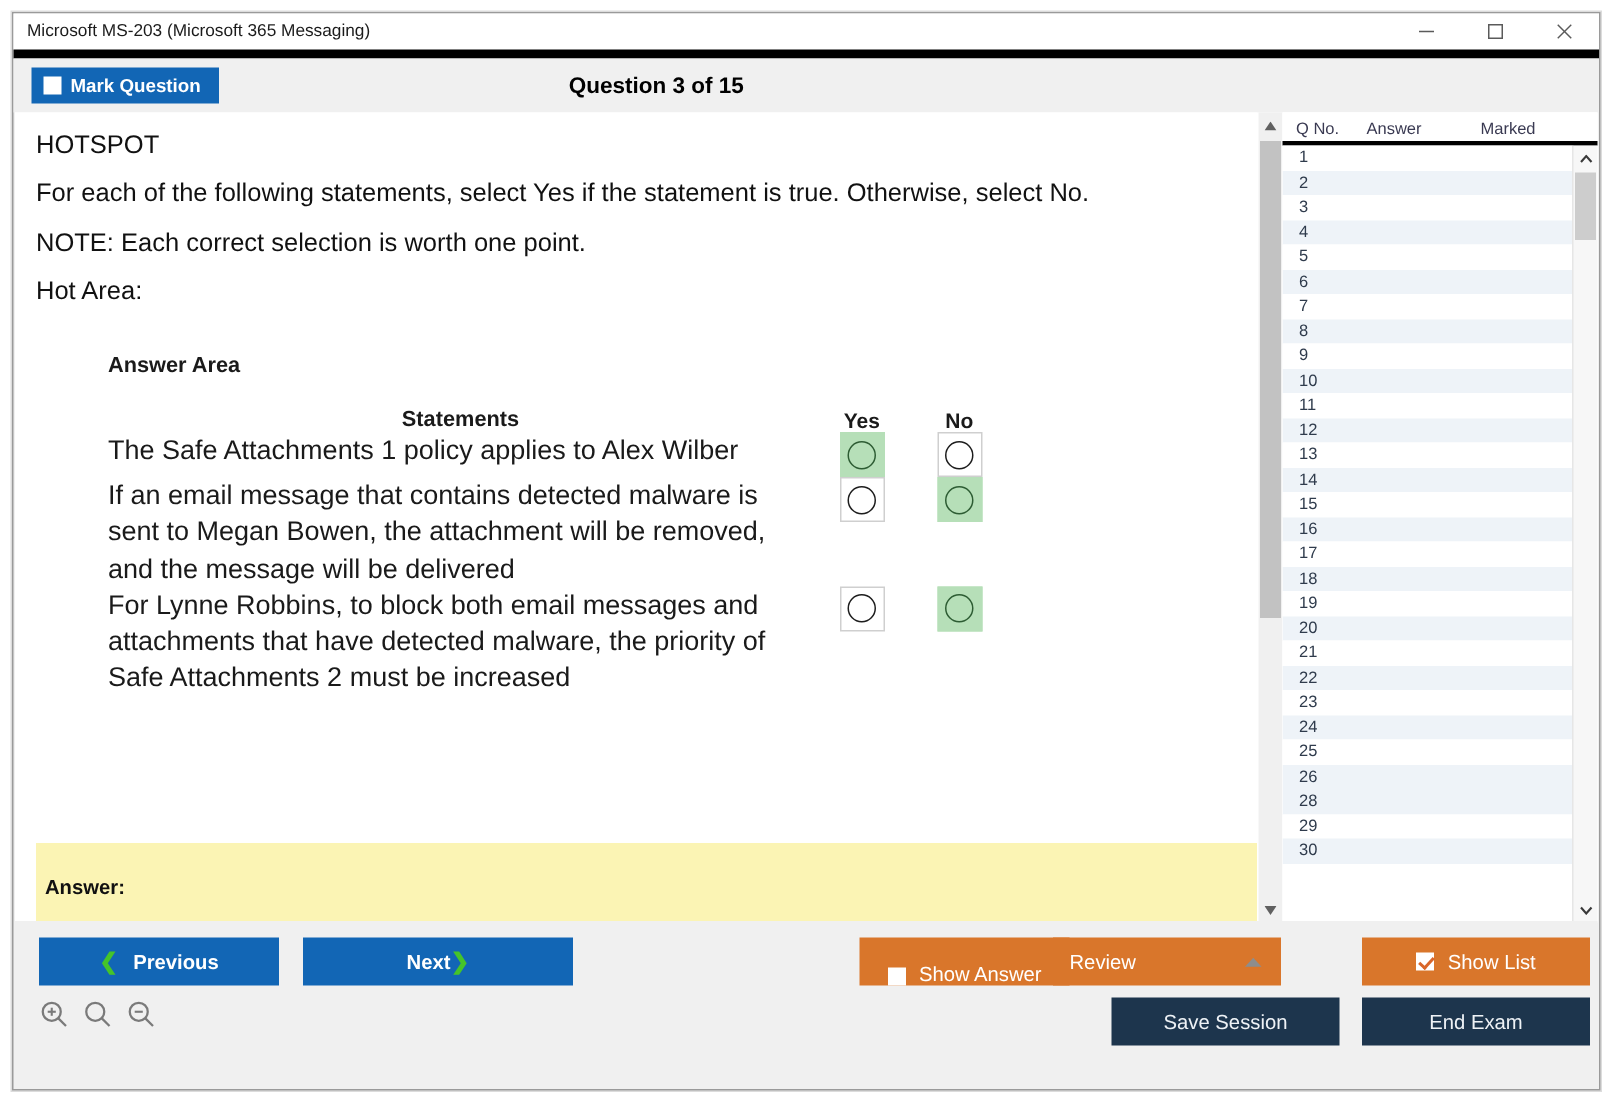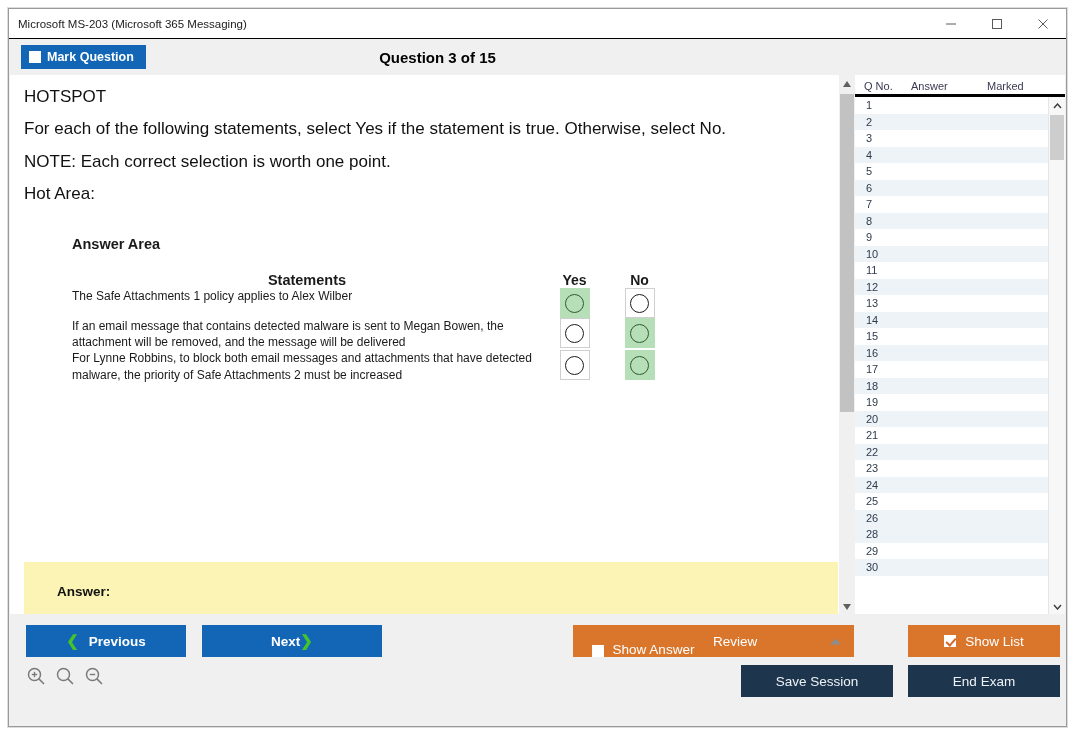--- a/index.html
+++ b/index.html
@@ -16,21 +16,21 @@
     background: #f0f0f0;
     border: 1px solid #9a9a9a;
     box-shadow: 0 0 0 1px #dcdcdc;
   }
   
   #titlebar {
     height: 30px;
     background: #ffffff;
     display: flex;
     align-items: center;
-    border-bottom: 1px solid #000000;
+    border-bottom: 6px solid #000000;
   }
   #titlebar-text {
     font-size: 11.5px;
     color: #1b1b1b;
     padding-left: 9px;
     white-space: nowrap;
   }
   #win-controls { margin-left: auto; display: flex; height: 30px; }
   .win-btn {
     width: 46px; height: 30px;
@@ -132,21 +132,21 @@
     padding-bottom: 13px;
   }
   th.hdr-opt {
     font-size: 14px;
     font-weight: bold;
     color: #1a1a1a;
     text-align: center;
     padding-bottom: 13px;
   }
   td.stmt-cell {
-    font-size: 12px;
+    font-size: 18px;
     color: #1a1a1a;
     line-height: 1.35;
     padding: 6px 14px 18px 0;
     padding-left: 10px;
   }
   td.opt-cell {
     text-align: center;
     padding-top: 4px;
     padding-bottom: 18px;
   }
@@ -169,21 +169,21 @@
   }
   .radio-box.selected .radio-ring { border-color: #2d5c33; }
   
   #answer-panel {
     position: absolute;
     left: 14px;
     top: 487px;
     width: 974px;
     height: 60px;
     background: #fbf4b4;
-    padding: 22px 0 0 33px;
+    padding: 22px 0 0 6px;
   }
   #answer-label {
     font-size: 13.5px;
     font-weight: bold;
     color: #111111;
   }
   
   #content-scrollbar {
     width: 17px;
     background: #f0f0f0;

